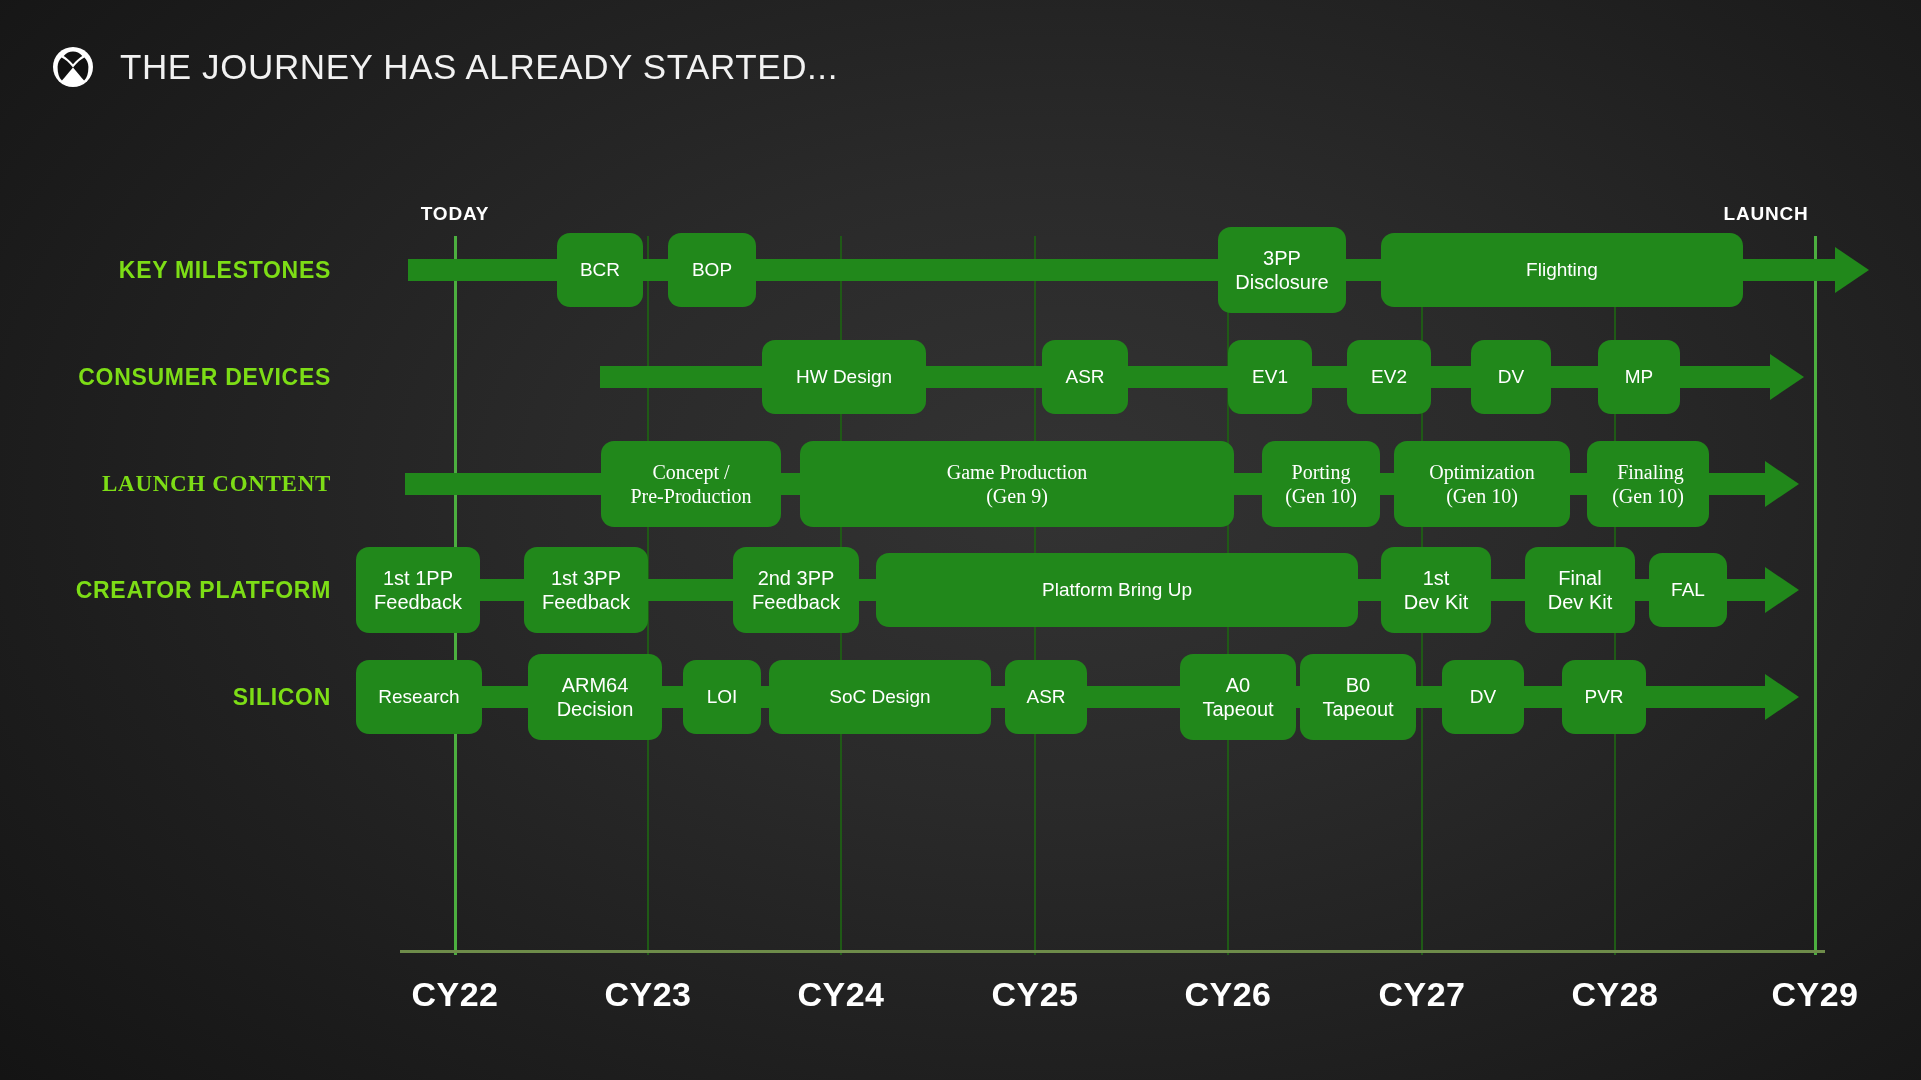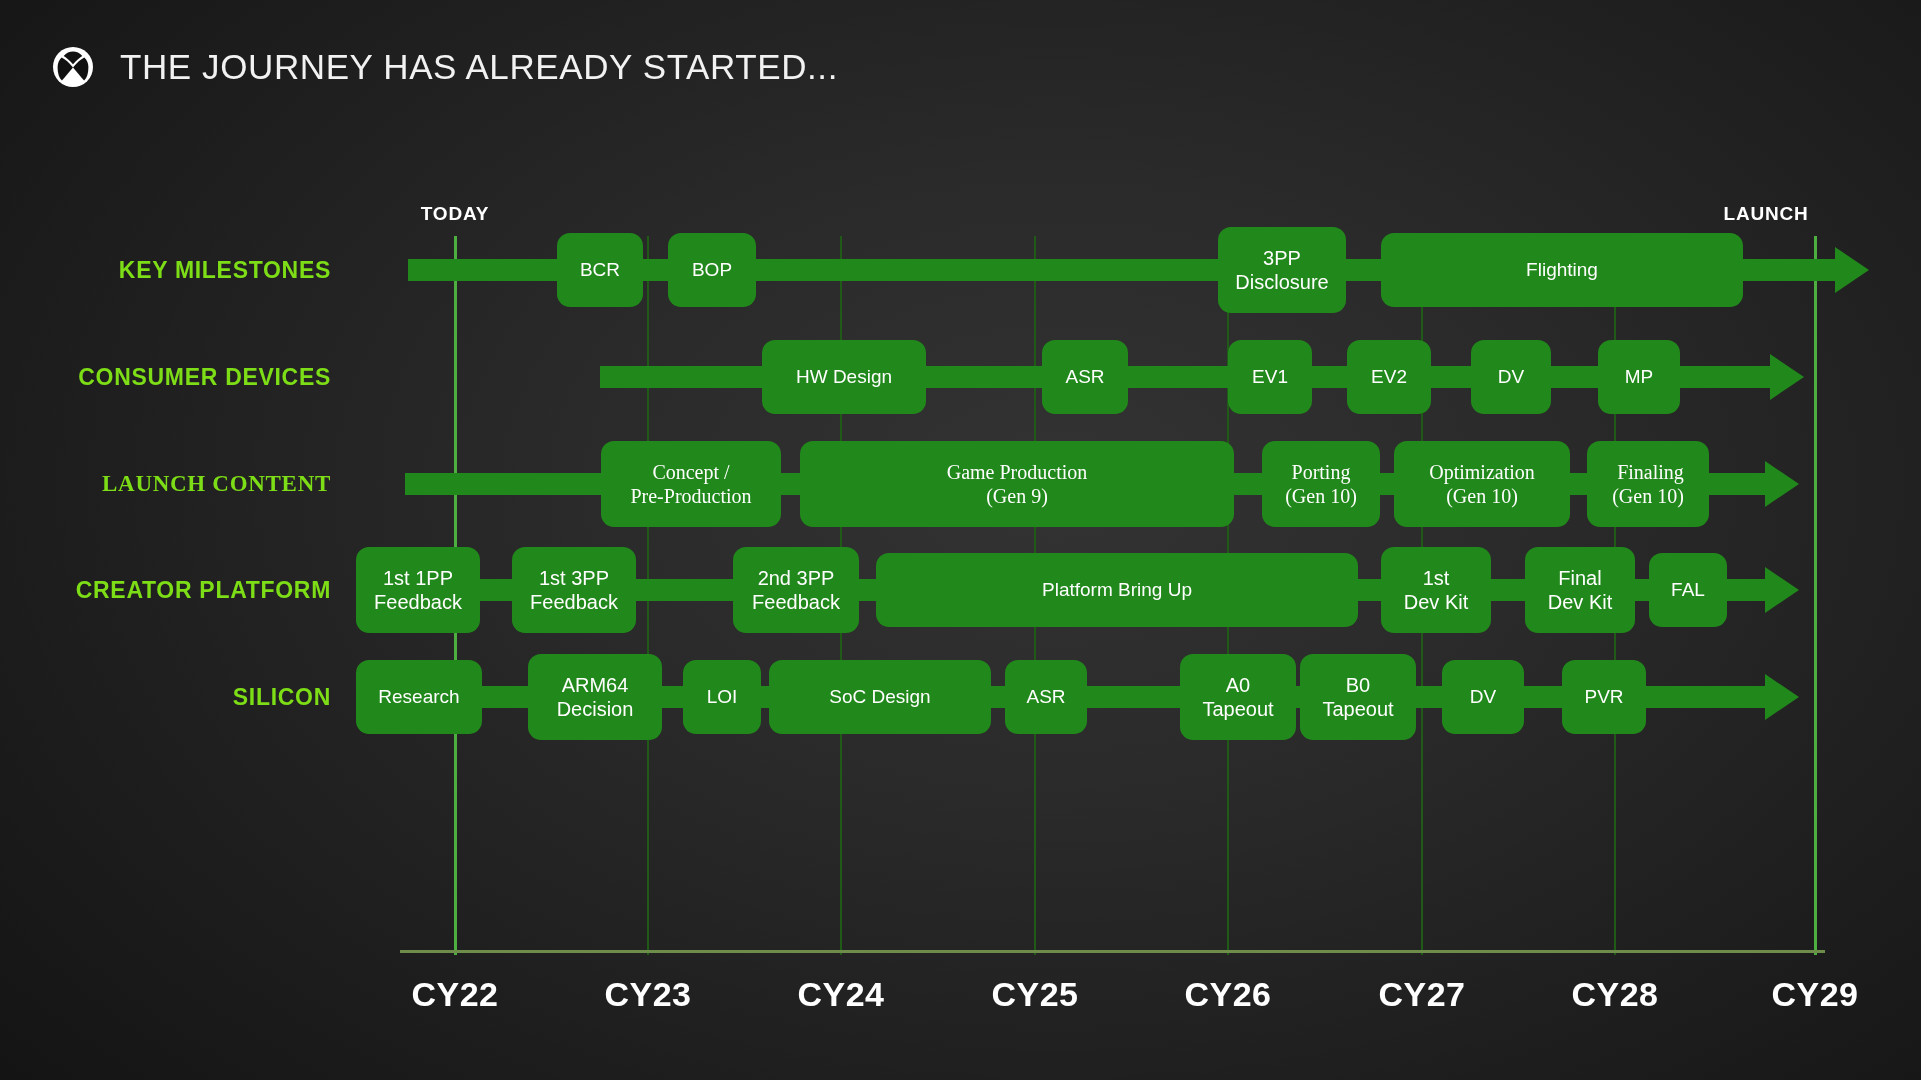--- a/index.html
+++ b/index.html
@@ -284,21 +284,21 @@
       <div class="row" style="top: 535px; text-decoration: underline;">
         <div class="row-label">CREATOR PLATFORM</div>
         <div class="track" style="left: 356px; width: 1409px;"></div>
         <div class="arrow-head" style="left: 1765px;"></div>
         <div class="pill" style="left: 356px; width: 124px; height: 86px;">
           <div>
             <span>1st 1PP</span>
             <span>Feedback</span>
           </div>
         </div>
-        <div class="pill" style="left: 512px; width: 124px; height: 86px;">
+        <div class="pill" style="left: 524px; width: 124px; height: 86px;">
           <div>
             <span>1st 3PP</span>
             <span>Feedback</span>
           </div>
         </div>
         <div class="pill" style="left: 733px; width: 126px; height: 86px;">
           <div>
             <span>2nd 3PP</span>
             <span>Feedback</span>
           </div>

